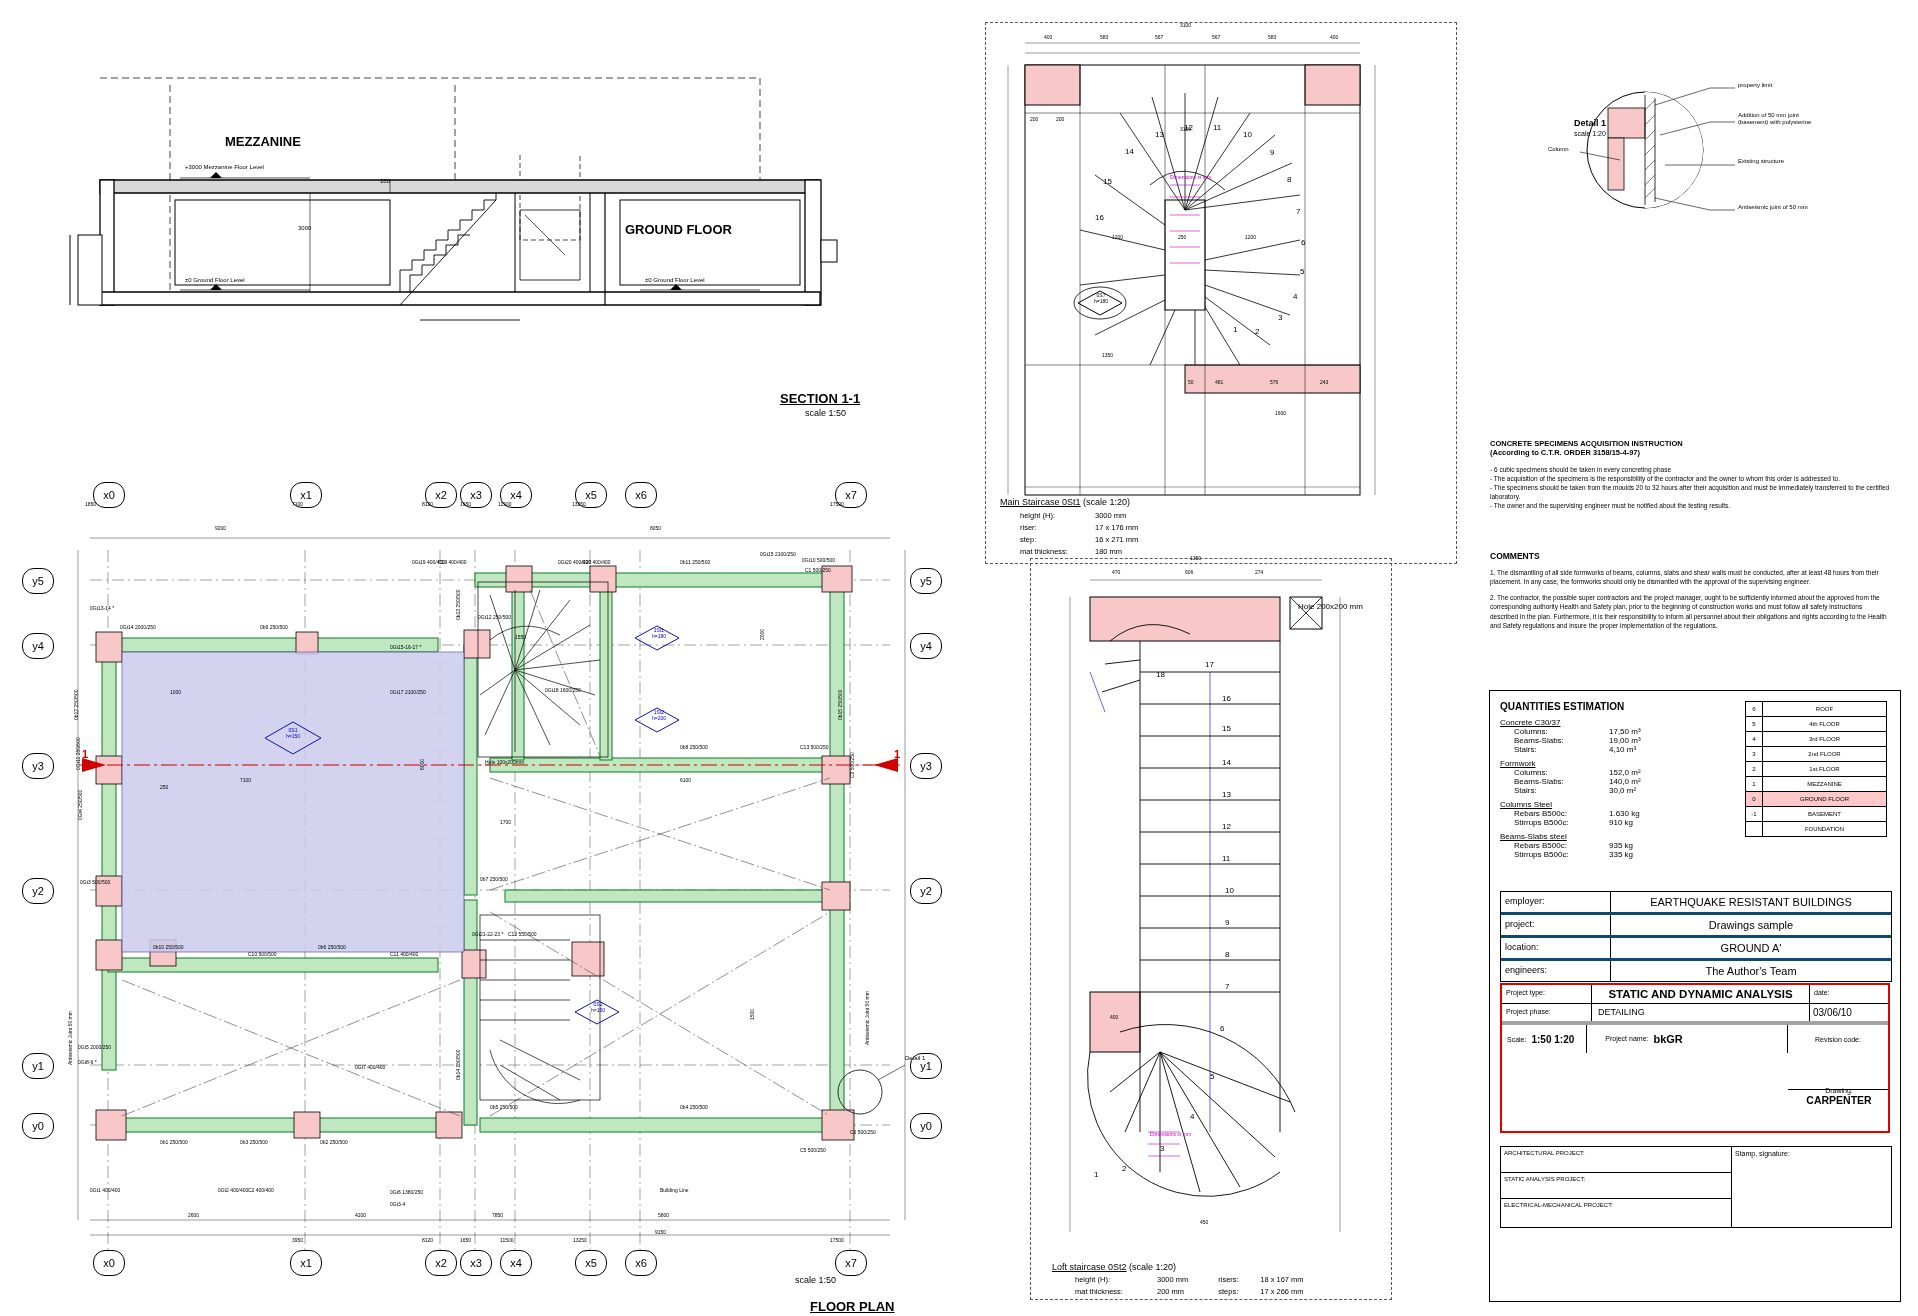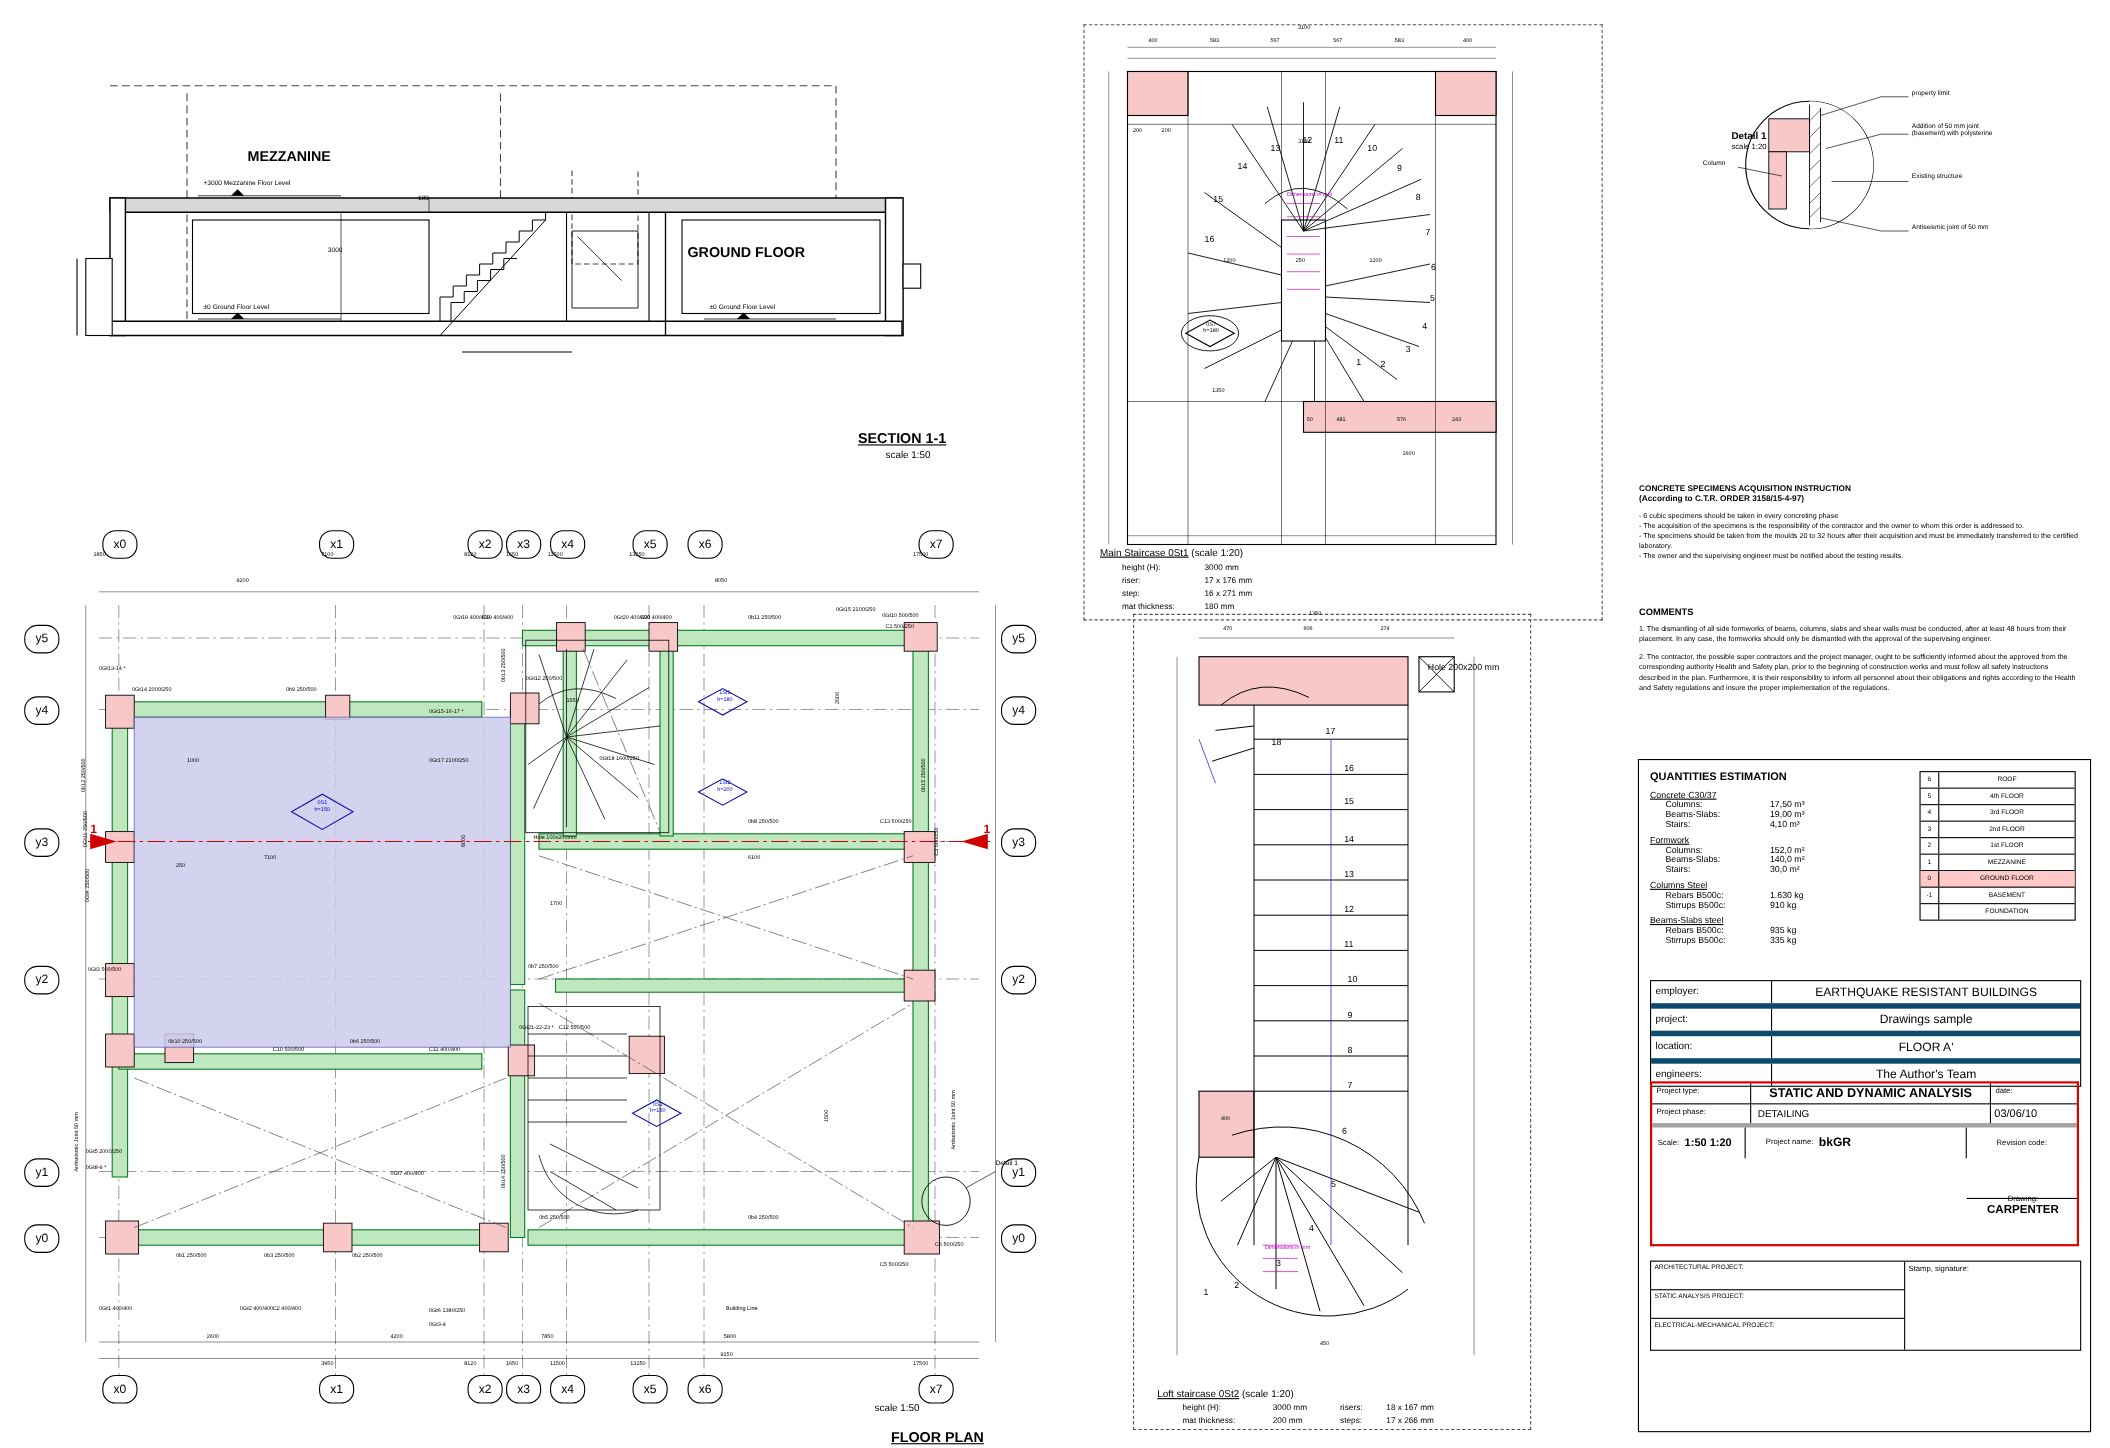--- a/index.html
+++ b/index.html
@@ -12,21 +12,21 @@
   .vtiny{font-size:5px;}
   .bold{font-weight:bold;}
   .under{text-decoration:underline;}
   .mag{color:#c000c0;}
   .blue{color:#0000cc;}
   .red{color:#d00000;}
   svg{position:absolute;top:0;left:0;overflow:visible;}
 
   
   #infoPanel{position:absolute;left:1489px;top:690px;width:410px;height:610px;border:1px solid #000;background:#fff;}
-  .tblrow{display:flex;border-bottom:5px solid #0c4a6e;}
+  .tblrow{display:flex;border-bottom:3px solid #0c4a6e;}
   .tblrow:last-child{border-bottom:none;}
   .cellL{width:110px;border-right:1px solid #000;font-size:9px;padding:4px 4px;box-sizing:border-box;}
   .cellR{flex:1;font-size:11px;padding:4px 4px;box-sizing:border-box;text-align:center;}
   .redbox{border:2px solid #e00000;box-sizing:border-box;}
   .q-title{font-size:10px;font-weight:bold;}
   .q-line{font-size:8px;}
   .lv{display:flex;align-items:center;height:14px;border-bottom:1px solid #000;font-size:6px;}
   .lv:last-child{border-bottom:none;}
   .lvnum{width:16px;text-align:center;border-right:1px solid #000;height:100%;line-height:14px;}
   .lvtxt{flex:1;text-align:center;}
@@ -462,21 +462,21 @@
     <div class="tblrow">
         <div class="cellL">employer:</div>
         <div class="cellR">EARTHQUAKE RESISTANT BUILDINGS</div>
       </div>
     <div class="tblrow">
         <div class="cellL">project:</div>
         <div class="cellR">Drawings sample</div>
       </div>
     <div class="tblrow">
         <div class="cellL">location:</div>
-        <div class="cellR">FLOOR A'</div>
+        <div class="cellR">GROUND A'</div>
       </div>
     <div class="tblrow">
         <div class="cellL">engineers:</div>
         <div class="cellR">The Author's Team</div>
       </div>
   </div>
 
   <div class="abs redbox" style="left:10px;top:292px;width:390px;height:150px;">
     <div class="tblrow" style="border-bottom:1px solid #000;">
       <div style="width:90px;border-right:1px solid #000;font-size:7px;padding:4px;box-sizing:border-box;">Project type:</div>

